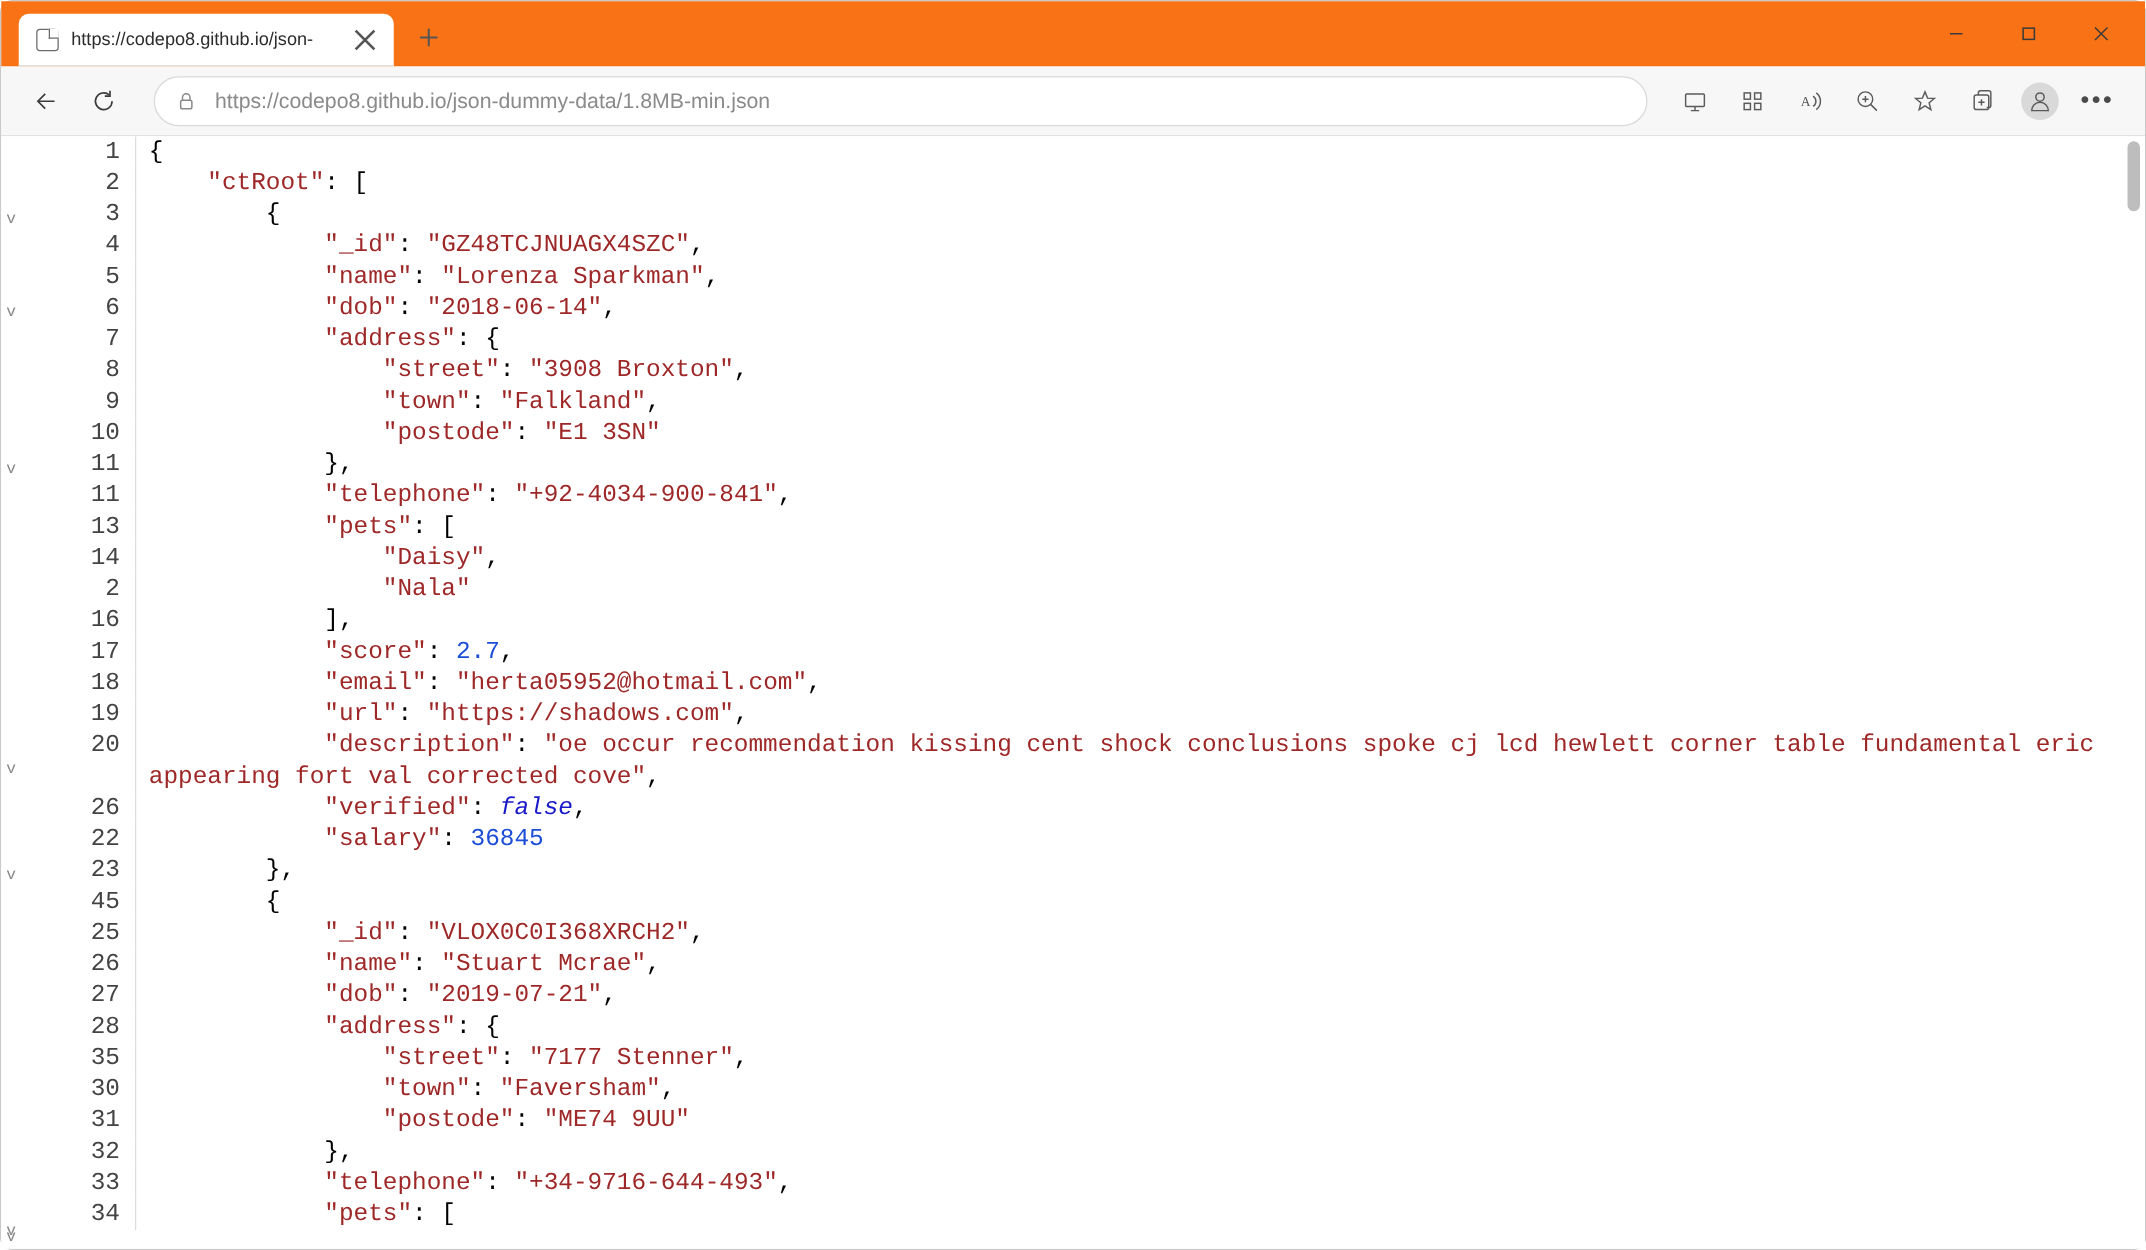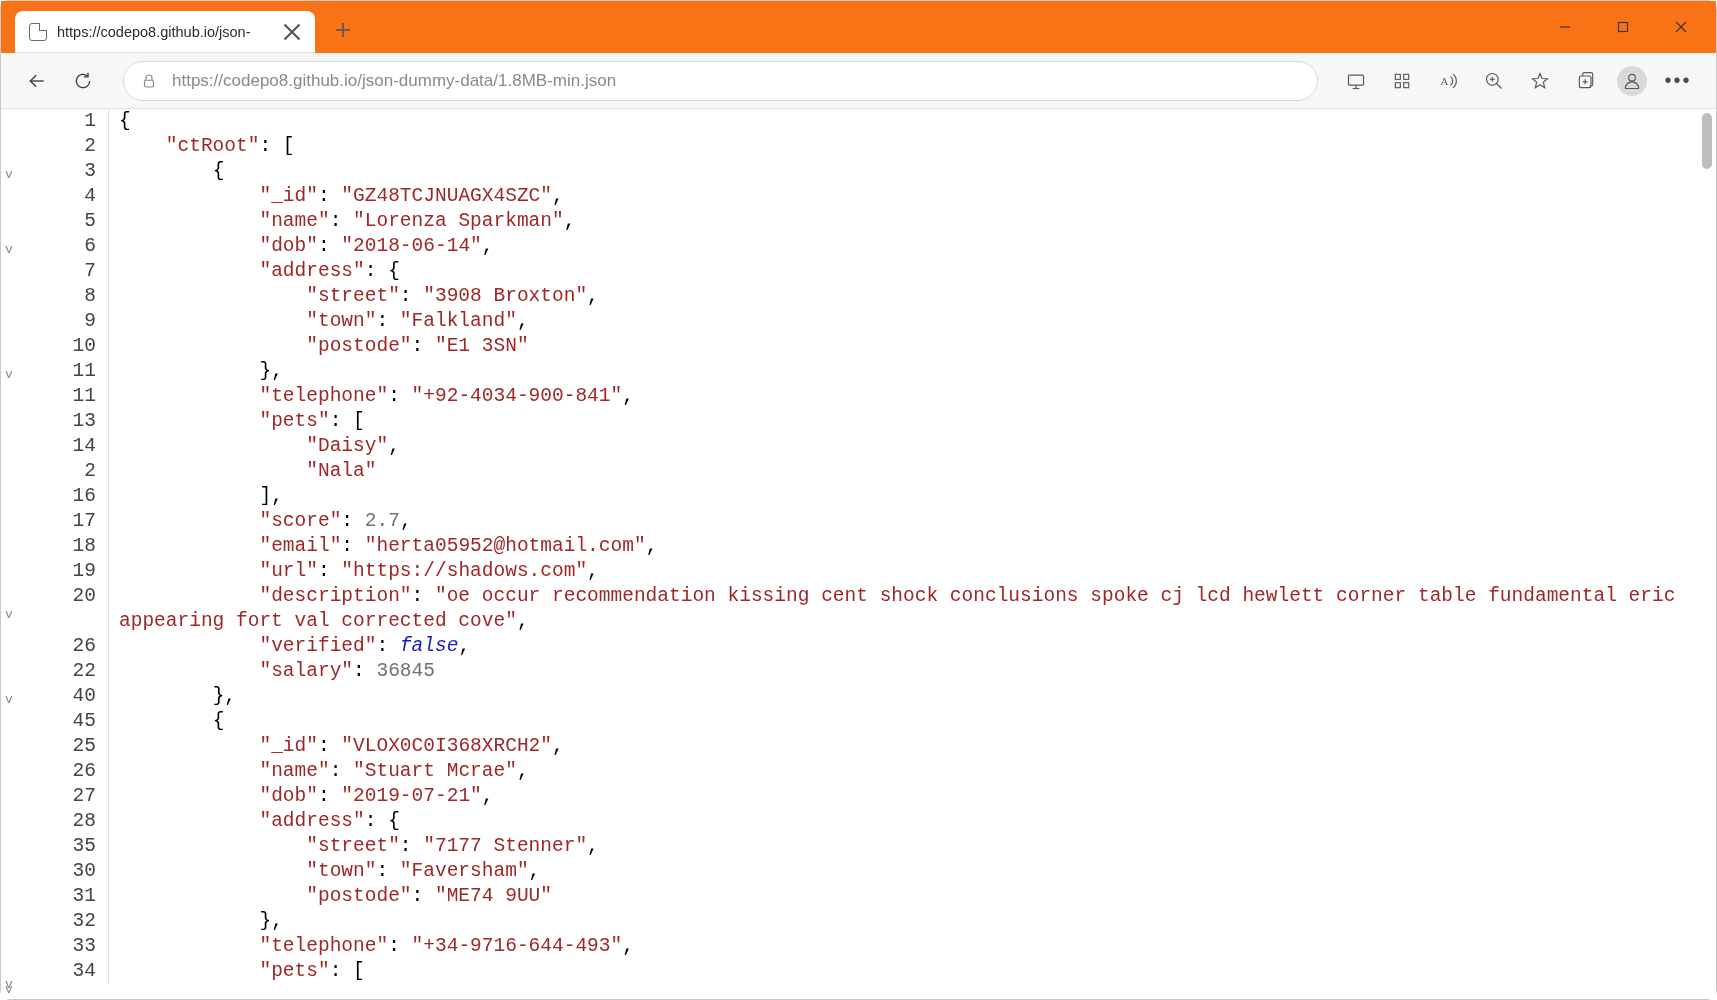--- a/index.html
+++ b/index.html
@@ -191,21 +191,21 @@
     border-right: 1px solid #dcdcdc;
     user-select: none;
   }
   .cl {
     padding-left: 10px;
     white-space: pre-wrap;
     color: #000;
   }
   .k { color: #9e2727; }  
   .s { color: #9e2727; }  
-  .n { color: #737373; }  
+  .n { color: #1d4ed8; }  
   .b { color: #1818c9; font-style: italic; }  
   .p { color: #000; }     
   
   .vscroll {
     position: absolute;
     right: 1px; top: 2px;
     width: 16px; bottom: 2px;
     background: transparent;
   }
   .vscroll .thumb {
@@ -390,21 +390,21 @@
           <div class="ln">18</div>
           <div class="cl"><span class="p">            </span><span class="k">"email"</span><span class="p">: </span><span class="s">"herta05952@hotmail.com"</span><span class="p">,</span></div>
           <div class="ln">19</div>
           <div class="cl"><span class="p">            </span><span class="k">"url"</span><span class="p">: </span><span class="s">"https://shadows.com"</span><span class="p">,</span></div>
           <div class="ln">20</div>
           <div class="cl"><span class="p">            </span><span class="k">"description"</span><span class="p">: </span><span class="s">"oe occur recommendation kissing cent shock conclusions spoke cj lcd hewlett corner table fundamental eric appearing fort val corrected cove"</span><span class="p">,</span></div>
           <div class="ln">26</div>
           <div class="cl"><span class="p">            </span><span class="k">"verified"</span><span class="p">: </span><span class="b">false</span><span class="p">,</span></div>
           <div class="ln">22</div>
           <div class="cl"><span class="p">            </span><span class="k">"salary"</span><span class="p">: </span><span class="n">36845</span></div>
-          <div class="ln">40</div>
+          <div class="ln">23</div>
           <div class="cl"><span class="p">        },</span></div>
           <div class="ln">45</div>
           <div class="cl"><span class="p">        {</span></div>
           <div class="ln">25</div>
           <div class="cl"><span class="p">            </span><span class="k">"_id"</span><span class="p">: </span><span class="s">"VLOX0C0I368XRCH2"</span><span class="p">,</span></div>
           <div class="ln">26</div>
           <div class="cl"><span class="p">            </span><span class="k">"name"</span><span class="p">: </span><span class="s">"Stuart Mcrae"</span><span class="p">,</span></div>
           <div class="ln">27</div>
           <div class="cl"><span class="p">            </span><span class="k">"dob"</span><span class="p">: </span><span class="s">"2019-07-21"</span><span class="p">,</span></div>
           <div class="ln">28</div>

